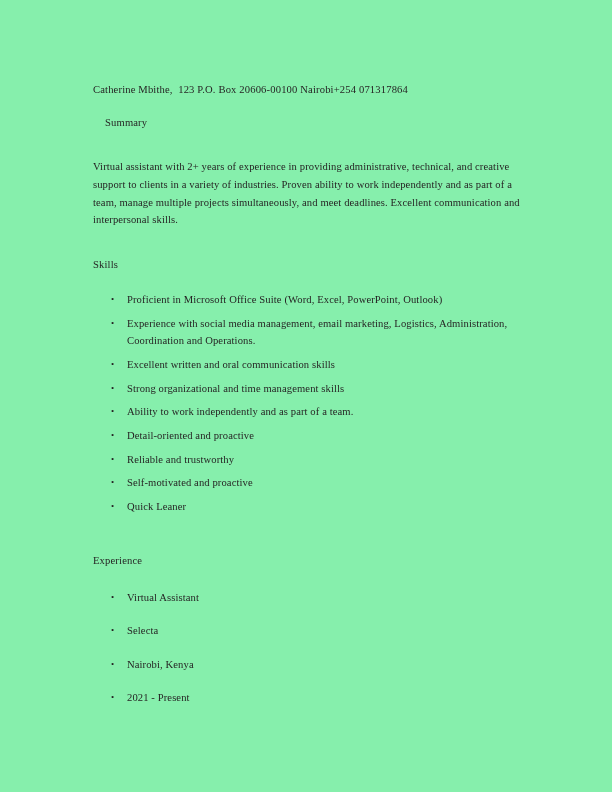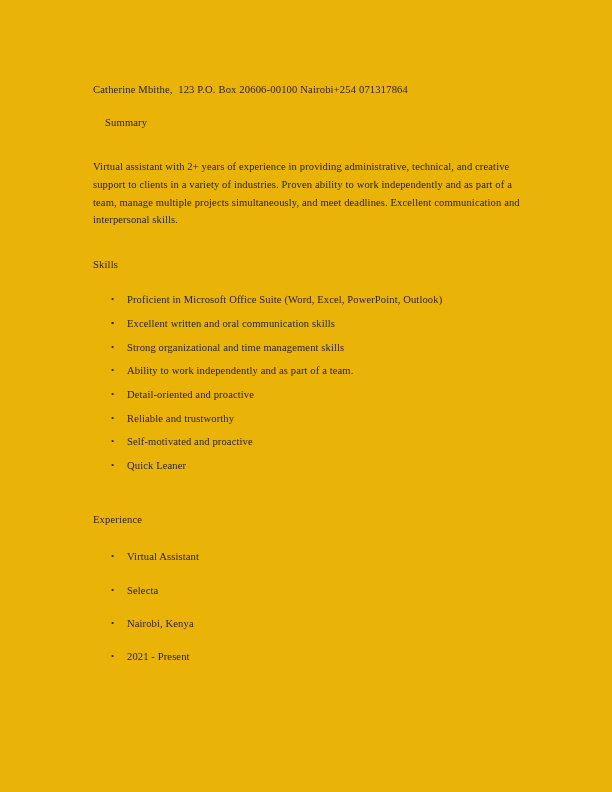--- a/index.html
+++ b/index.html
@@ -15,21 +15,21 @@
     font-family: "Liberation Serif", "DejaVu Serif", serif;
     color: #231f20;
     overflow: hidden;
   }
   .page {
     position: absolute;
     top: 0;
     left: 0;
     width: 612px;
     height: 792px;
-    background: #eab308;
+    background: #86efac;
   }
   .content {
     position: absolute;
     left: 93px;
     top: 82px;
     width: 432px;
   }
   .contact-line {
     font-size: 10.6px;
     line-height: 16px;
@@ -110,20 +110,21 @@
 
     <div class="section-heading heading-skills">Skills</div>
 
     <ul class="bullets skills-list">
       <li>
         <span class="bullet-dot">•</span>
         <span>Proficient in Microsoft Office Suite (Word, Excel, PowerPoint, Outlook)</span>
       </li>
       <li>
         <span class="bullet-dot">•</span>
+        <span>Experience with social media management, email marketing, Logistics, Administration, Coordination and Operations.</span>
       </li>
       <li>
         <span class="bullet-dot">•</span>
         <span>Excellent written and oral communication skills</span>
       </li>
       <li>
         <span class="bullet-dot">•</span>
         <span>Strong organizational and time management skills</span>
       </li>
       <li>

